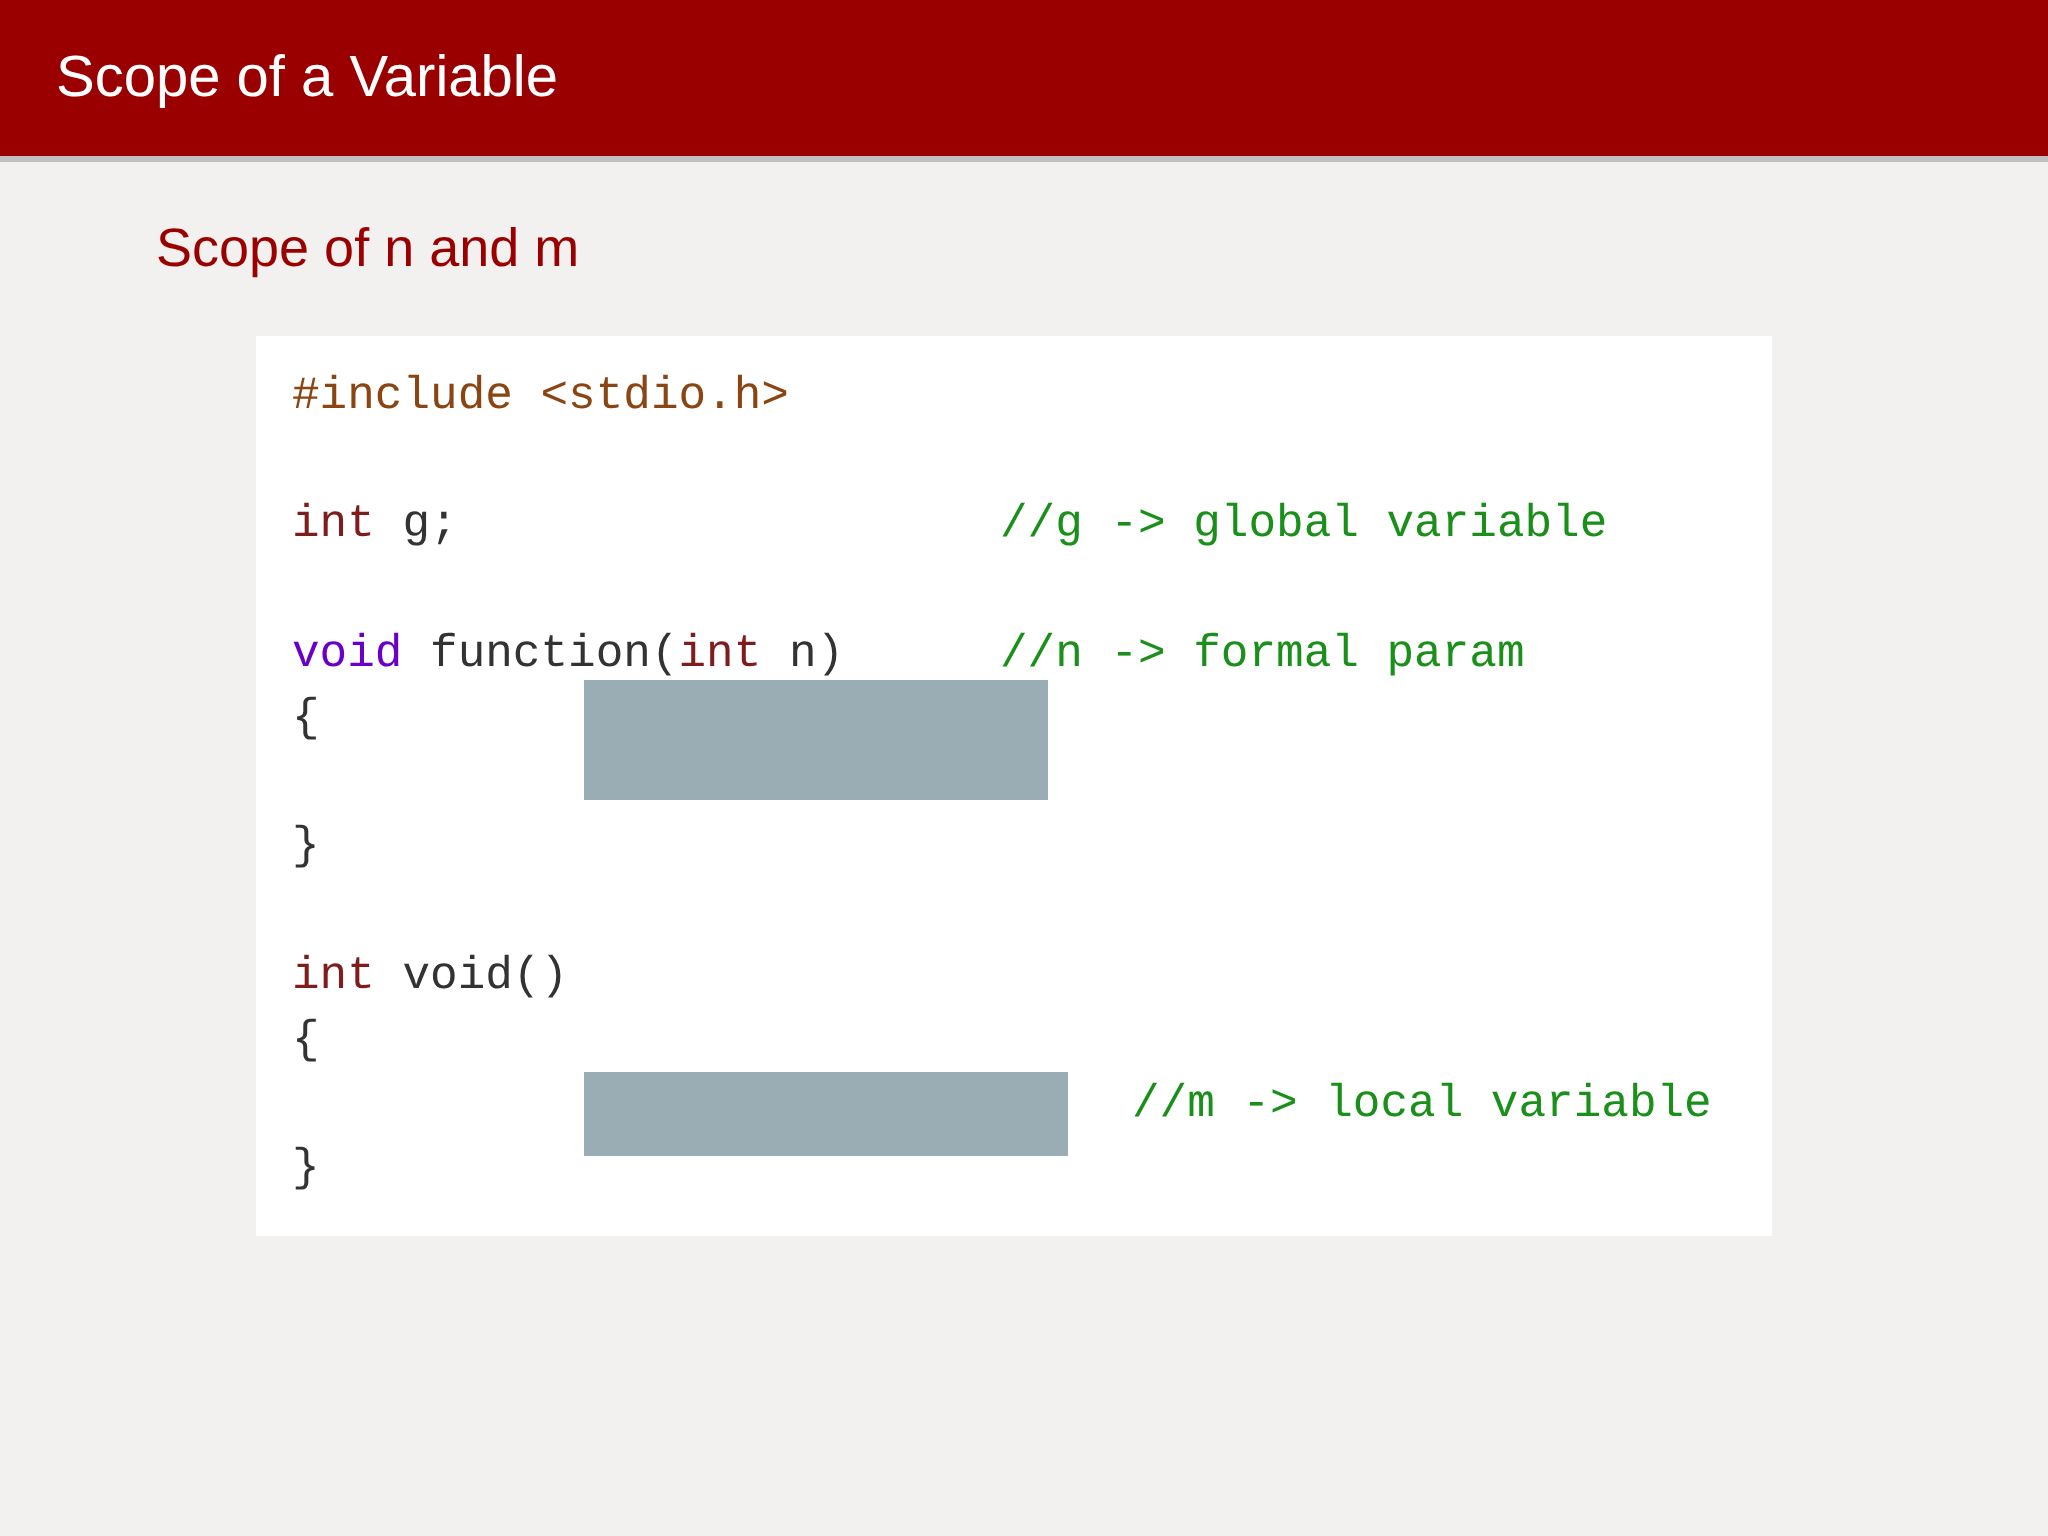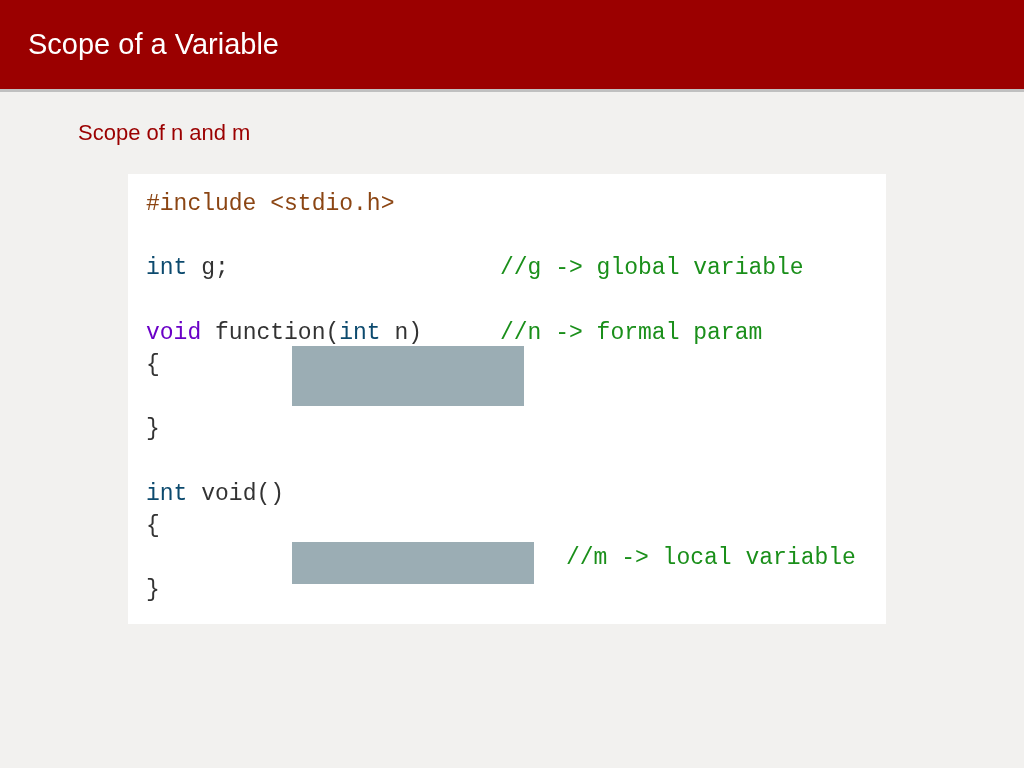--- a/index.html
+++ b/index.html
@@ -6,48 +6,48 @@
   body {
     width: 1024px;
     height: 768px;
     background: #f2f1ef;
     font-family: "Segoe UI", "Helvetica Neue", Arial, sans-serif;
     overflow: hidden;
   }
   .header {
     background: #9b0000;
     color: #ffffff;
-    height: 92px;
+    height: 81px;
     display: flex;
     align-items: center;
     padding-left: 28px;
     font-size: 29px;
     font-weight: 400;
     border-bottom: 3px solid #c0c0c0;
   }
   .subtitle {
     color: #9b0000;
-    font-size: 22px;
+    font-size: 27px;
     font-weight: 400;
     padding: 28px 0 0 78px;
   }
   .code-block {
     background: #ffffff;
     margin: 28px 0 0 128px;
     width: 758px;
     padding: 14px 18px 18px 18px;
     font-family: Consolas, "Courier New", monospace;
     font-size: 23px;
     line-height: 1.4;
     position: relative;
   }
   .code-line { white-space: pre; position: relative; }
   .include-dir { color: #8b4513; }
   .include-file { color: #8b4513; }
-  .kw-type { color: #0c4a6e; }
+  .kw-type { color: #7f1d1d; }
   .kw-void { color: #6a00c7; }
   .identifier { color: #333333; }
   .brace { color: #333333; }
   .op { color: #333333; }
   .num { color: #b96b00; }
   .comment { color: #1a8f1a; }
   .highlight-box {
     position: absolute;
     background: #96a9b0;
     opacity: 0.95;

